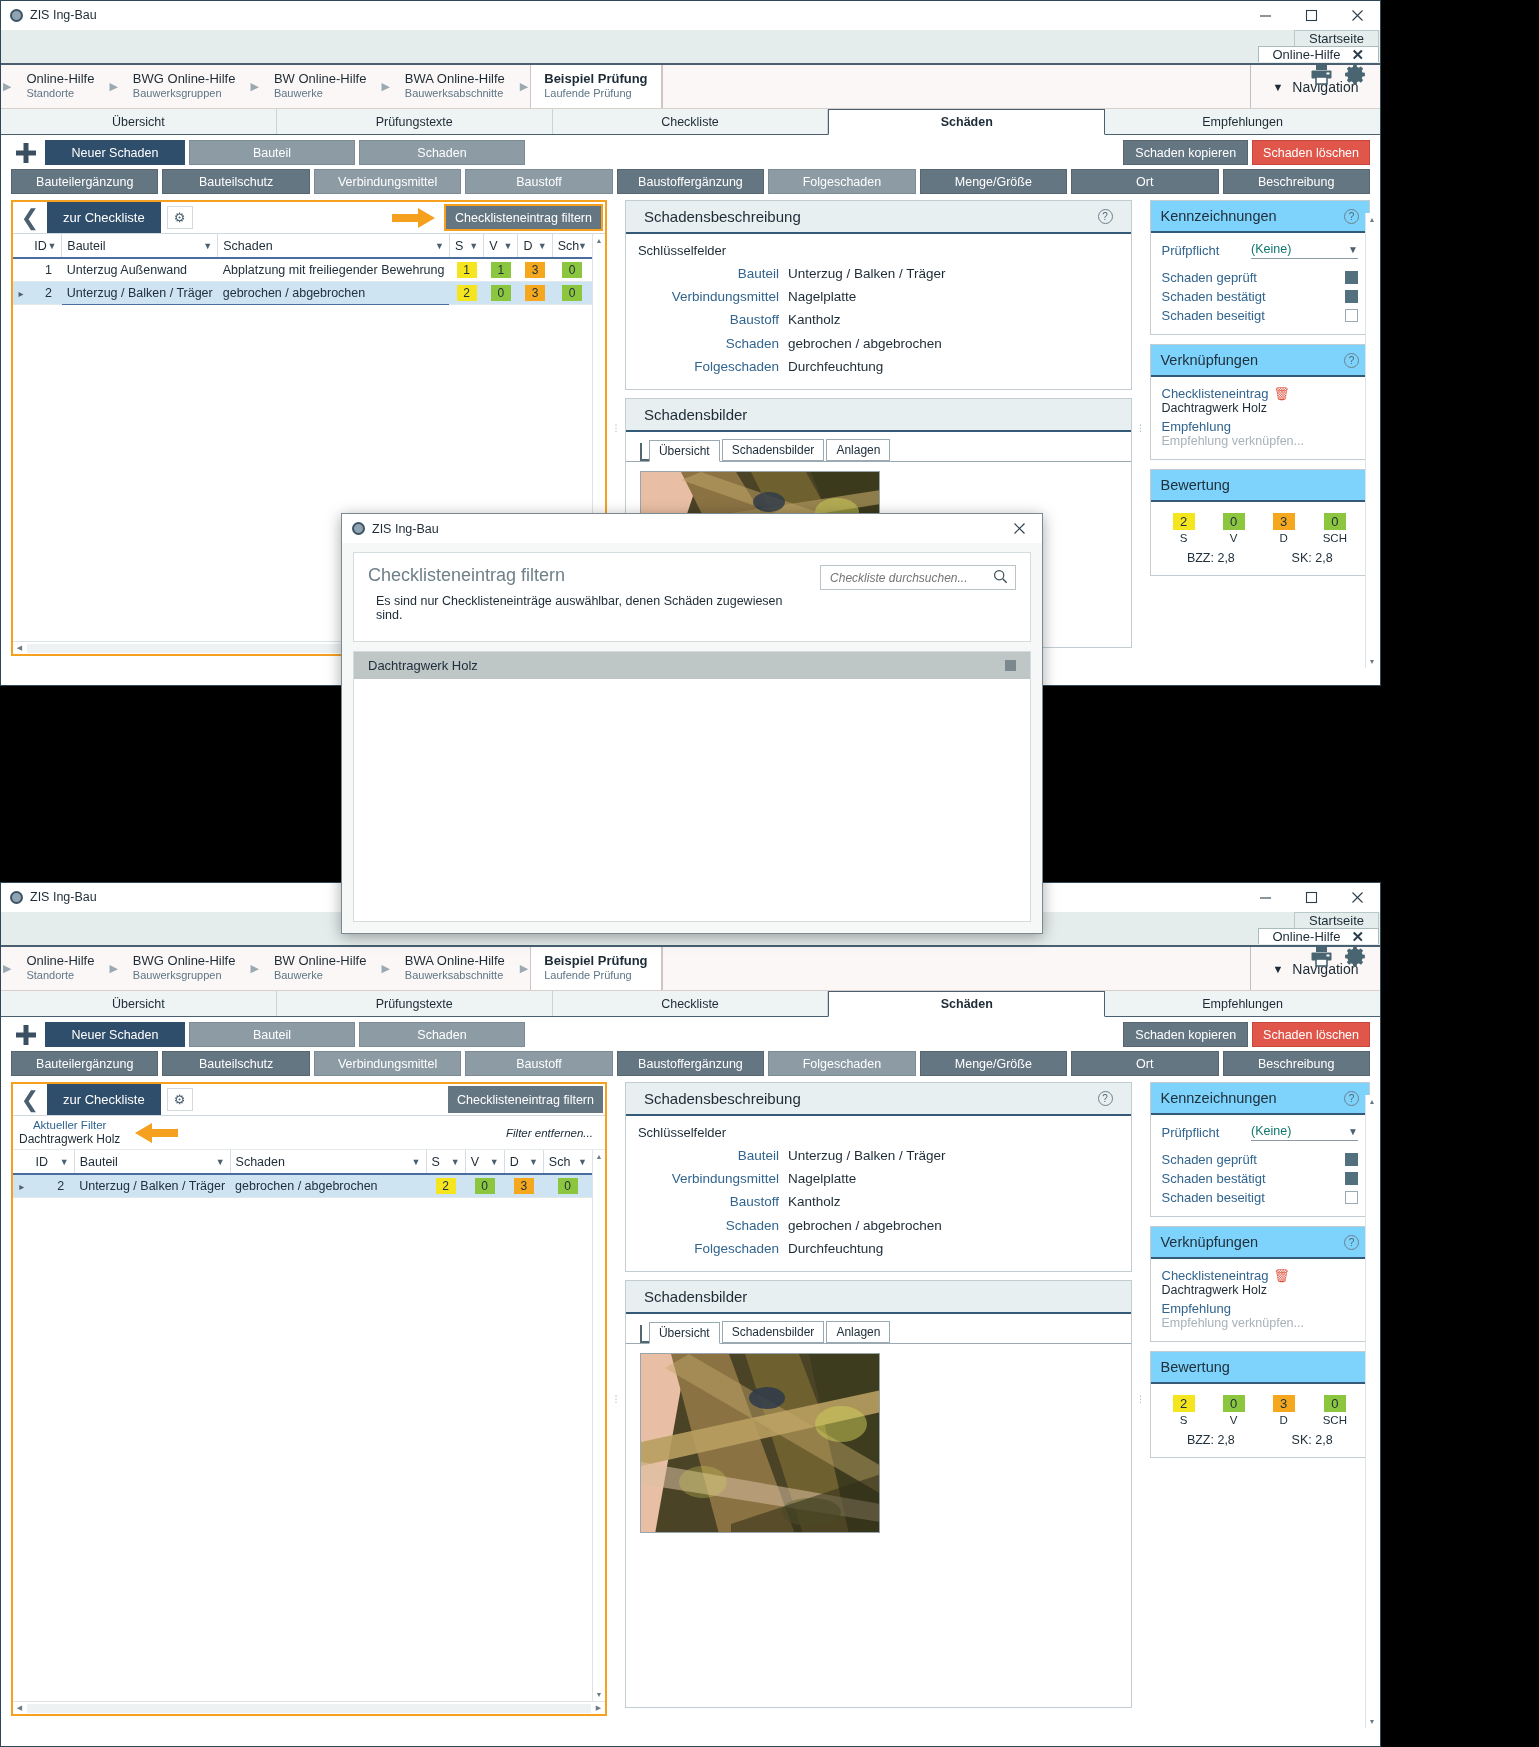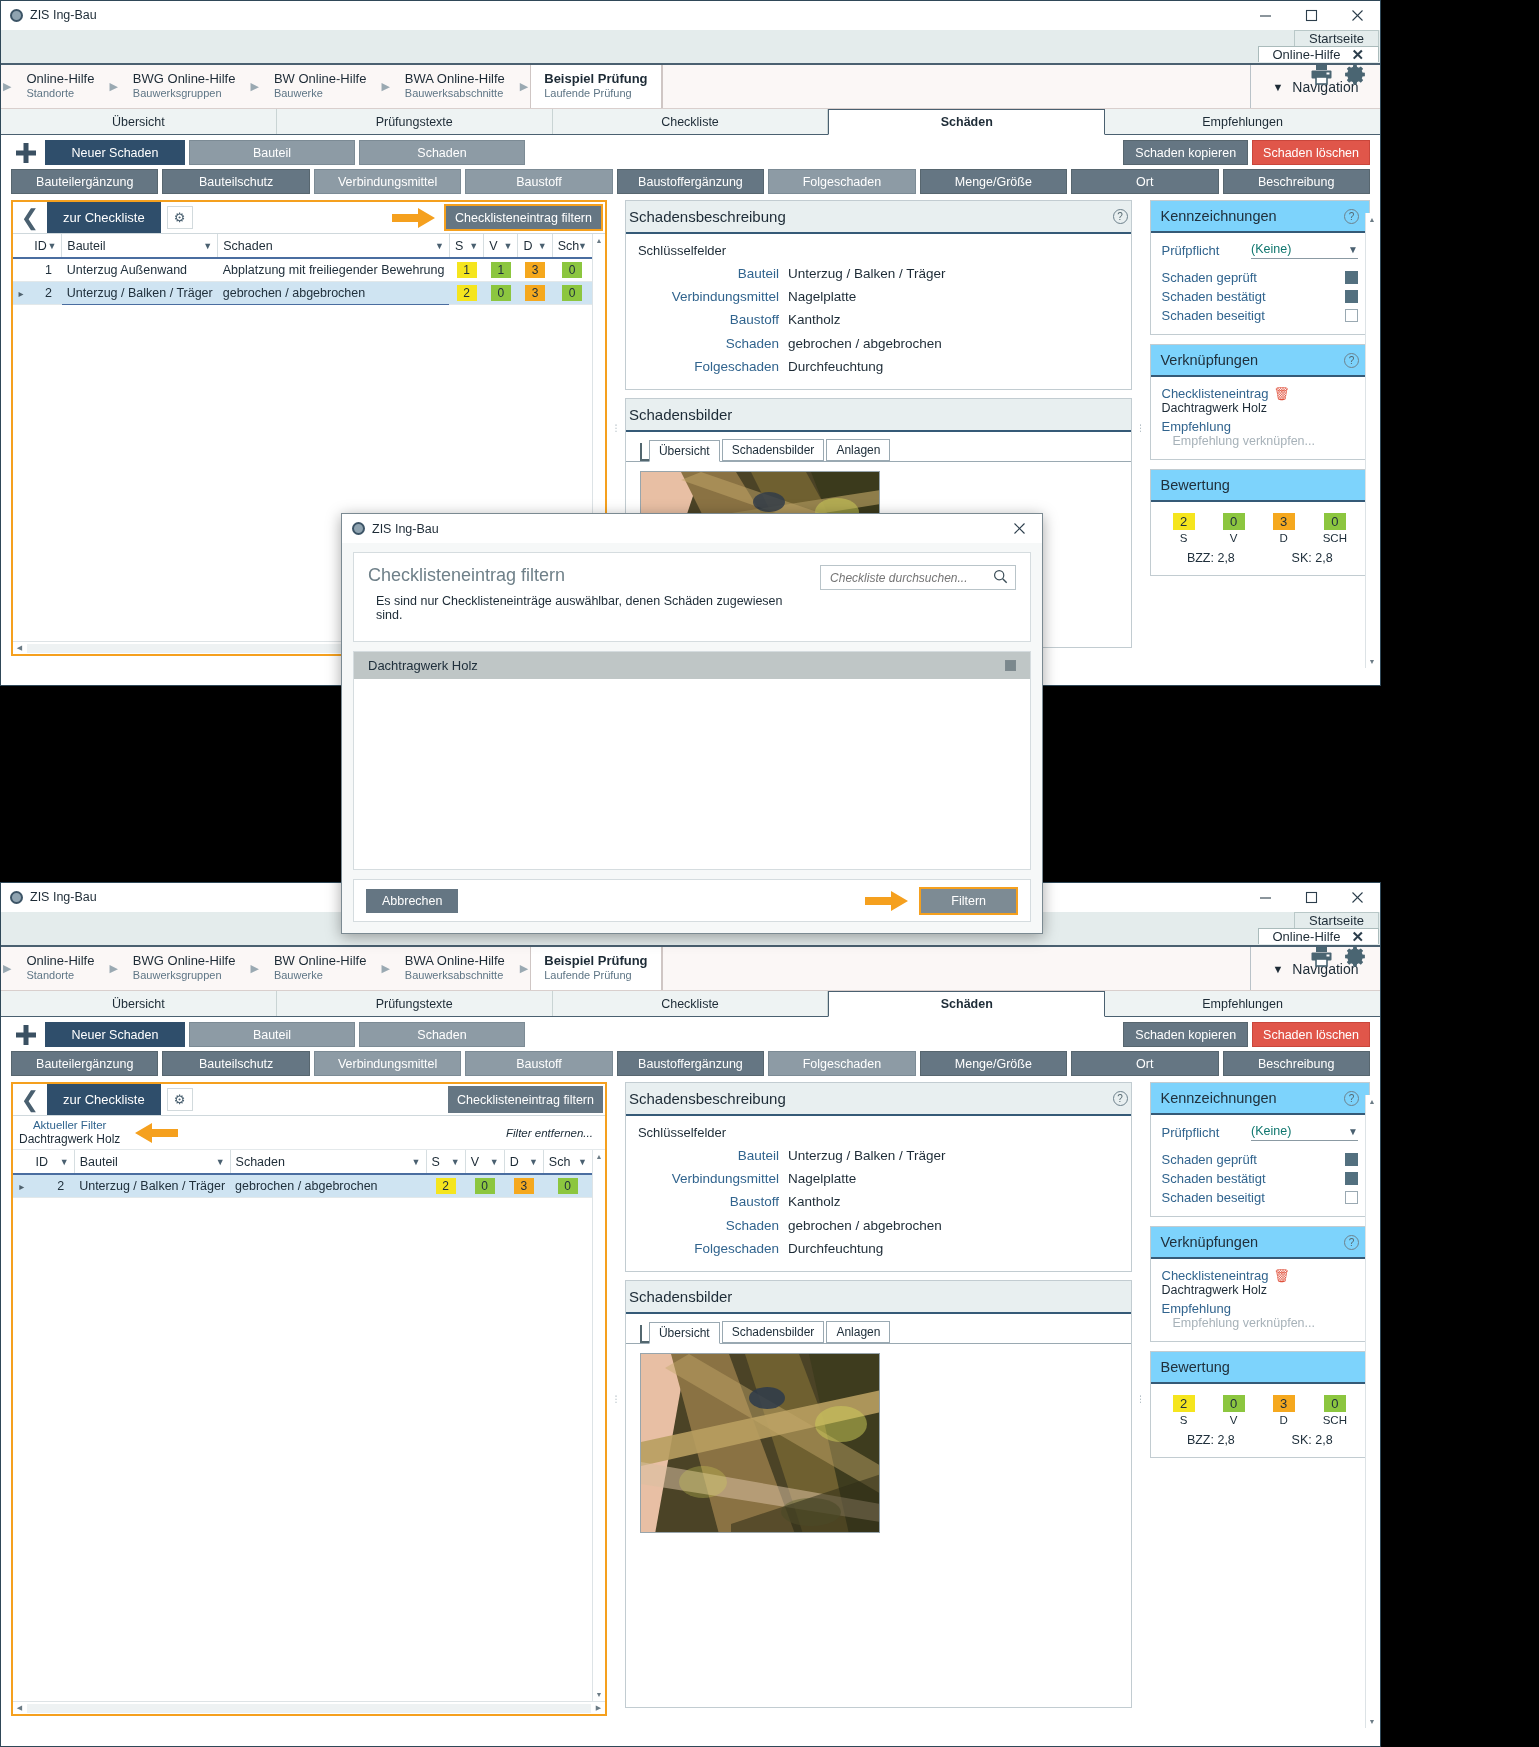--- a/index.html
+++ b/index.html
@@ -125,21 +125,21 @@
   .scorecell { text-align:center; width:40px; }
   .badge { display:inline-block; min-width:20px; padding:1px 0; text-align:center; font-size:12px; color:#20303c; }
   .b-green { background:#8cc63f; }
   .b-yellow { background:#f5e51e; }
   .b-orange { background:#f5a81e; }
   .cell-underline { border-bottom:1px solid #4a6da0 !important; }
 
   
   .card { border:1px solid #c2ccd1; background:#ffffff; margin-bottom:8px; }
   .card-hd {
-    background:#e8eff0; border-bottom:2px solid #355a77; padding:7px 3px;
+    background:#e8eff0; border-bottom:2px solid #355a77; padding:7px 18px;
     display:flex; align-items:center; font-size:15px; color:#1d2b36;
   }
   .helpq { margin-left:auto; width:15px; height:15px; border:1px solid #6d818c; border-radius:50%;
            font-size:10px; display:flex; align-items:center; justify-content:center; color:#53676f; }
   .card-bd { padding:9px 12px 11px 12px; }
   .kf-title { font-weight:normal; font-size:13px; margin-bottom:4px; color:#1d2b36; }
   .kfrow { display:flex; font-size:13.5px; line-height:1.72; }
   .kfrow .k { width:150px; text-align:right; color:#31648e; padding-right:9px; }
   .kfrow .v { color:#1d2b36; }
 
@@ -156,21 +156,21 @@
   .rcard-bd { padding:9px 11px 11px 11px; }
   .kz-row { display:flex; align-items:center; font-size:13px; margin-bottom:7px; }
   .kz-row .lab { color:#31648e; }
   .kz-sel { margin-left:auto; width:107px; border-bottom:1px solid #8b9aa3; display:flex; align-items:center; padding-bottom:2px; }
   .kz-sel .val { color:#0f766e; font-size:12.5px; }
   .kz-sel .chev { margin-left:auto; color:#4a6070; font-size:10px; }
   .cb { width:13px; height:13px; border:1px solid #9aa9b2; margin-left:auto; }
   .cb.checked { background:#53707f; border-color:#53707f; }
   .lnk { color:#31648e; font-size:13px; }
   .sub { color:#1d2b36; font-size:12.5px; }
-  .sub.muted { color:#a7b2b9;margin-left:11px; }
+  .sub.muted { color:#a7b2b9; }
   .trash { color:#e0513c; font-size:13px; margin-left:5px; }
 
   .bw-grid { display:flex; justify-content:space-around; text-align:center; padding-top:3px; }
   .bw-cell .num { display:inline-block; min-width:22px; padding:1px 3px; font-size:13px; color:#20303c; }
   .bw-cell .lb { font-size:11.5px; margin-top:2px; color:#20303c; }
   .bw-foot { display:flex; justify-content:space-around; margin-top:7px; font-size:12.5px; }
 
   
   .vscroll { width:13px; background:#ffffff; border-left:1px solid #dde3e6; position:relative; }
   .vscroll .up, .vscroll .dn { position:absolute; left:0; right:0; height:13px; display:flex; align-items:center; justify-content:center; font-size:7px; color:#6b7b85; }
@@ -947,24 +947,14 @@
             </svg>
         </span>
       </div>
     </div>
     <div class="m-list">
       <div class="m-item">
         <span>Dachtragwerk Holz</span>
         <span class="cb2"></span>
       </div>
     </div>
-    <div class="m-foot">
-      <div class="m-cancel"><span>Abbrechen</span></div>
-      <div style="flex:1;"></div>
-      <span style="display:flex; align-items:center; margin-right:10px;">
-        <svg width="44" height="22" viewBox="0 0 44 22">
-            <path d="M0 7h26V1l17 10-17 10v-6H0z" fill="#f5a01e"></path>
-          </svg>
-      </span>
-      <div class="m-ok"><span>Filtern</span></div>
-    </div>
   </div>
 </div>
 
 </body></html>

